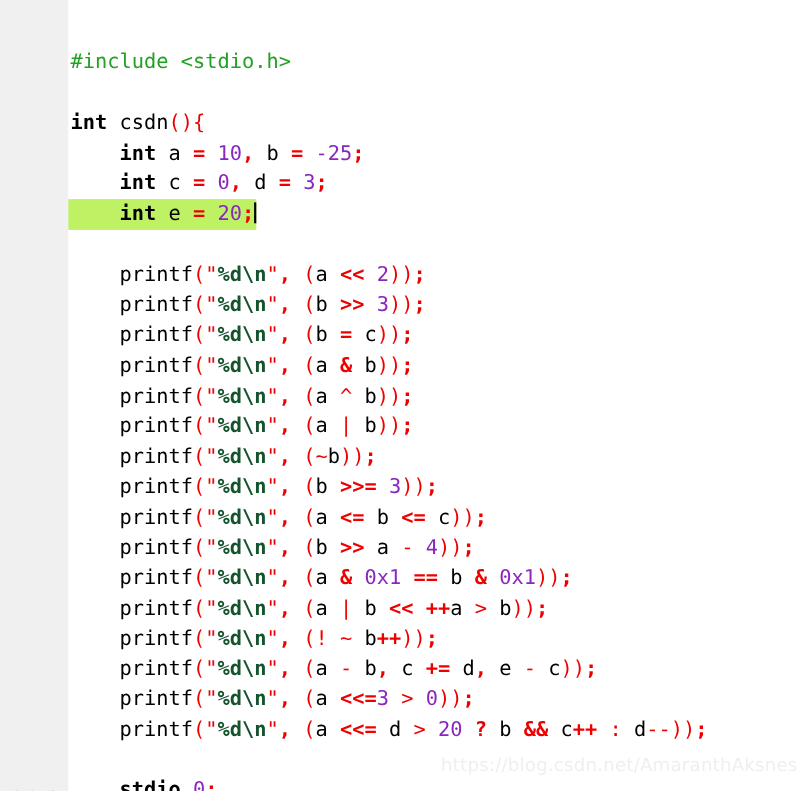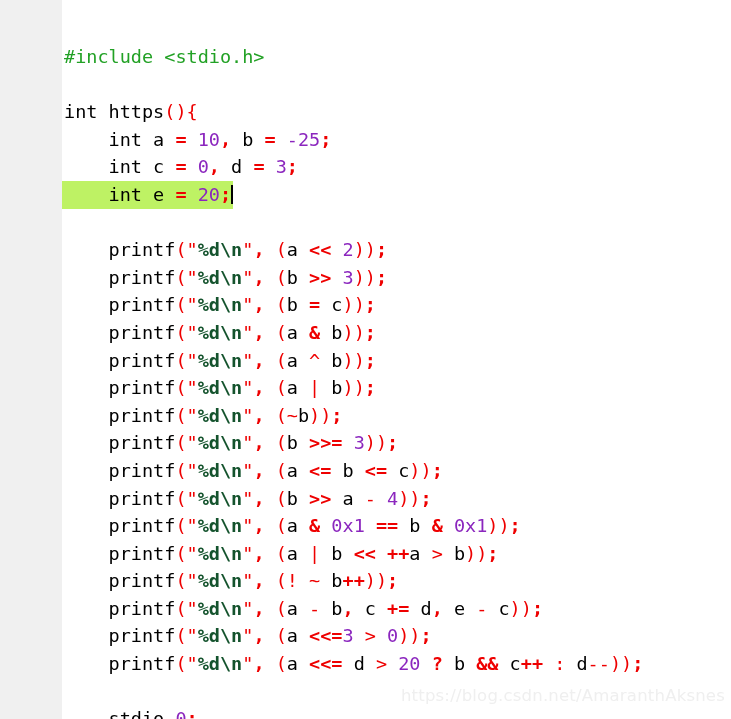--- a/index.html
+++ b/index.html
@@ -139,21 +139,21 @@
     top: 0;
     height: 27.6px;
     padding-left: 2px;
     font-size: 18.5px;
     color: #000000;
     letter-spacing: 0px;
   }
 
   
   .t-pre   { color: #22a125; }
-  .t-kw    { color: #000000; font-weight: normal; }
+  .t-kw    { color: #000000; font-weight: bold; }
   .t-fn    { color: #000000; }
   .t-num   { color: #8b26be; }
   .t-str   { color: #14532d; font-weight: bold; }
   .t-quote { color: #ee0000; }
   .t-punc  { color: #ee0000; }
   .t-op    { color: #ee0000; font-weight: bold; }
   .t-opl   { color: #ee0000; }
   .t-plain { color: #000000; }
 
   .caret {
@@ -181,21 +181,21 @@
 <body>
 
 <div id="editor">
 
   <div class="gutter"></div>
   <div class="fold-strip"></div>
 
   <div class="rows" id="rows">
       <div class="row"><div class="lineno-cell">1</div><div class="fold-cell"></div><div class="code"><span class="t-pre">#include &lt;stdio.h&gt;</span></div></div>
       <div class="row"><div class="lineno-cell">2</div><div class="fold-cell"></div><div class="code"></div></div>
-      <div class="row"><div class="lineno-cell">3</div><div class="fold-cell"><span class="fold-box"></span><span class="fold-line from-box"></span></div><div class="code"><span class="t-kw">int</span><span class="t-plain"> </span><span class="t-fn">https</span><span class="t-punc">(){</span></div></div>
+      <div class="row"><div class="lineno-cell">3</div><div class="fold-cell"><span class="fold-box"></span><span class="fold-line from-box"></span></div><div class="code"><span class="t-kw">int</span><span class="t-plain"> </span><span class="t-fn">csdn</span><span class="t-punc">(){</span></div></div>
       <div class="row"><div class="lineno-cell">4</div><div class="fold-cell"><span class="fold-line"></span></div><div class="code"><span class="t-plain">    </span><span class="t-kw">int</span><span class="t-plain"> a </span><span class="t-op">=</span><span class="t-plain"> </span><span class="t-num">10</span><span class="t-op">,</span><span class="t-plain"> b </span><span class="t-op">=</span><span class="t-plain"> </span><span class="t-num">-25</span><span class="t-op">;</span></div></div>
       <div class="row"><div class="lineno-cell">5</div><div class="fold-cell"><span class="fold-line"></span></div><div class="code"><span class="t-plain">    </span><span class="t-kw">int</span><span class="t-plain"> c </span><span class="t-op">=</span><span class="t-plain"> </span><span class="t-num">0</span><span class="t-op">,</span><span class="t-plain"> d </span><span class="t-op">=</span><span class="t-plain"> </span><span class="t-num">3</span><span class="t-op">;</span></div></div>
       <div class="row active"><div class="lineno-cell">6</div><div class="fold-cell"><span class="fold-line"></span></div><div class="code"><span class="t-plain">    </span><span class="t-kw">int</span><span class="t-plain"> e </span><span class="t-op">=</span><span class="t-plain"> </span><span class="t-num">20</span><span class="t-op">;</span><span class="caret"></span></div></div>
       <div class="row"><div class="lineno-cell">7</div><div class="fold-cell"><span class="fold-line"></span></div><div class="code"></div></div>
       <div class="row"><div class="lineno-cell">8</div><div class="fold-cell"><span class="fold-line"></span></div><div class="code"><span class="t-plain">    </span><span class="t-fn">printf</span><span class="t-punc">(</span><span class="t-quote">"</span><span class="t-str">%d\n</span><span class="t-quote">"</span><span class="t-op">,</span><span class="t-plain"> </span><span class="t-punc">(</span><span class="t-plain">a </span><span class="t-op">&lt;&lt;</span><span class="t-plain"> </span><span class="t-num">2</span><span class="t-punc">))</span><span class="t-op">;</span></div></div>
       <div class="row"><div class="lineno-cell">9</div><div class="fold-cell"><span class="fold-line"></span></div><div class="code"><span class="t-plain">    </span><span class="t-fn">printf</span><span class="t-punc">(</span><span class="t-quote">"</span><span class="t-str">%d\n</span><span class="t-quote">"</span><span class="t-op">,</span><span class="t-plain"> </span><span class="t-punc">(</span><span class="t-plain">b </span><span class="t-op">&gt;&gt;</span><span class="t-plain"> </span><span class="t-num">3</span><span class="t-punc">))</span><span class="t-op">;</span></div></div>
       <div class="row"><div class="lineno-cell">10</div><div class="fold-cell"><span class="fold-line"></span></div><div class="code"><span class="t-plain">    </span><span class="t-fn">printf</span><span class="t-punc">(</span><span class="t-quote">"</span><span class="t-str">%d\n</span><span class="t-quote">"</span><span class="t-op">,</span><span class="t-plain"> </span><span class="t-punc">(</span><span class="t-plain">b </span><span class="t-op">=</span><span class="t-plain"> c</span><span class="t-punc">))</span><span class="t-op">;</span></div></div>
       <div class="row"><div class="lineno-cell">11</div><div class="fold-cell"><span class="fold-line"></span></div><div class="code"><span class="t-plain">    </span><span class="t-fn">printf</span><span class="t-punc">(</span><span class="t-quote">"</span><span class="t-str">%d\n</span><span class="t-quote">"</span><span class="t-op">,</span><span class="t-plain"> </span><span class="t-punc">(</span><span class="t-plain">a </span><span class="t-op">&amp;</span><span class="t-plain"> b</span><span class="t-punc">))</span><span class="t-op">;</span></div></div>
       <div class="row"><div class="lineno-cell">12</div><div class="fold-cell"><span class="fold-line"></span></div><div class="code"><span class="t-plain">    </span><span class="t-fn">printf</span><span class="t-punc">(</span><span class="t-quote">"</span><span class="t-str">%d\n</span><span class="t-quote">"</span><span class="t-op">,</span><span class="t-plain"> </span><span class="t-punc">(</span><span class="t-plain">a </span><span class="t-opl">^</span><span class="t-plain"> b</span><span class="t-punc">))</span><span class="t-op">;</span></div></div>
       <div class="row"><div class="lineno-cell">13</div><div class="fold-cell"><span class="fold-line"></span></div><div class="code"><span class="t-plain">    </span><span class="t-fn">printf</span><span class="t-punc">(</span><span class="t-quote">"</span><span class="t-str">%d\n</span><span class="t-quote">"</span><span class="t-op">,</span><span class="t-plain"> </span><span class="t-punc">(</span><span class="t-plain">a </span><span class="t-opl">|</span><span class="t-plain"> b</span><span class="t-punc">))</span><span class="t-op">;</span></div></div>

